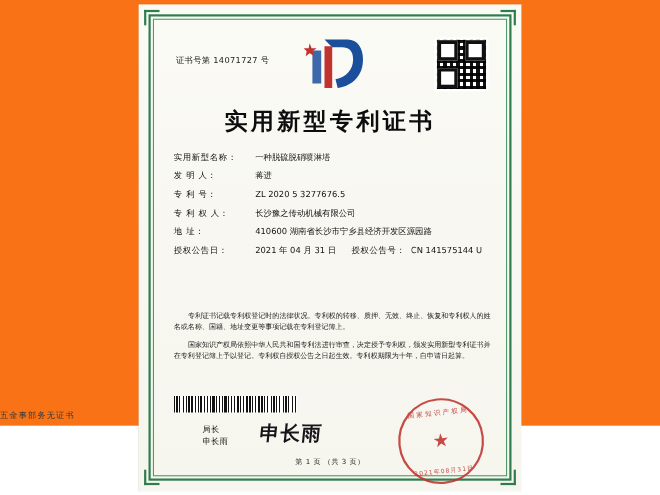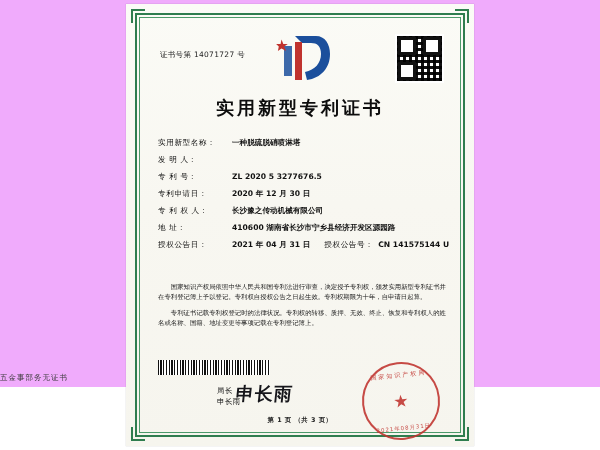--- a/index.html
+++ b/index.html
@@ -12,21 +12,21 @@
     height: 450px;
     overflow: hidden;
     font-family: "DejaVu Sans", sans-serif;
   }
 
   
   .page {
     position: relative;
     width: 600px;
     height: 387px;
-    background: #f0abfc;
+    background: #f97316;
   }
 
   
   .sheet {
     position: absolute;
     left: 126px;
     top: 4px;
     width: 348px;
     height: 442px;
     background: linear-gradient(180deg, #fbfbf6 0%, #f8f7f1 45%, #f6f5ee 100%);
@@ -115,21 +115,21 @@
 
   
   .title {
     position: absolute;
     left: 0;
     right: 0;
     top: 92px;
     text-align: center;
     font-family: "DejaVu Serif", serif;
     font-weight: bold;
-    font-size: 18px;
+    font-size: 21px;
     letter-spacing: 3px;
     color: #0d0d0d;
   }
 
   
   .fields {
     position: absolute;
     left: 32px;
     top: 134px;
     right: 28px;
@@ -146,21 +146,20 @@
   .field-label {
     flex: 0 0 auto;
     letter-spacing: 0.6px;
   }
   .lbl-w1 { width: 74px; }
   .lbl-w2 { width: 54px; }
   .field-value {
     flex: 1 1 auto;
     overflow: hidden;
     text-overflow: clip;
-    font-weight: bold;
   }
   .field-row.dual .field-value { flex: 0 0 auto; margin-right: 14px; }
 
   
   .paras {
     position: absolute;
     left: 32px;
     right: 28px;
     top: 278px;
     font-size: 6.4px;
@@ -185,21 +184,20 @@
 
   
   .sig-label {
     position: absolute;
     left: 58px;
     top: 381px;
     font-size: 7.4px;
     color: #111;
     line-height: 1.5;
     letter-spacing: 0.5px;
-    margin-left: 33px;
   }
   .sig-hand {
     position: absolute;
     left: 110px;
     top: 378px;
     font-family: "DejaVu Serif", serif;
     font-size: 18px;
     font-weight: bold;
     color: #15151a;
     transform: skewX(-6deg);
@@ -249,21 +247,20 @@
   
   .page-no {
     position: absolute;
     left: 0;
     right: 0;
     top: 412px;
     text-align: center;
     font-size: 6.4px;
     color: #222;
     letter-spacing: 0.5px;
-    font-weight: bold;
   }
   .caption {
     position: absolute;
     left: 0;
     right: 0;
     bottom: 4px;
     font-size: 7.5px;
     color: #3a3a3a;
     letter-spacing: 1px;
   }
@@ -299,48 +296,45 @@
 
     <div class="title">实用新型专利证书</div>
 
     <div class="fields">
       <div class="field-row">
         <span class="field-label lbl-w1">实用新型名称：</span>
         <span class="field-value">一种脱硫脱硝喷淋塔</span>
       </div>
       <div class="field-row">
         <span class="field-label lbl-w1">发 明 人：</span>
+        <span class="field-value">蒋进</span>
       </div>
       <div class="field-row">
         <span class="field-label lbl-w1">专 利 号：</span>
         <span class="field-value">ZL 2020 5 3277676.5</span>
-      </div>
-      <div class="field-row">
-        <span class="field-label lbl-w1">专利申请日：</span>
-        <span class="field-value">2020 年 12 月 30 日</span>
       </div>
       <div class="field-row">
         <span class="field-label lbl-w1">专 利 权 人：</span>
         <span class="field-value">长沙豫之传动机械有限公司</span>
       </div>
       <div class="field-row">
         <span class="field-label lbl-w1">地 址：</span>
         <span class="field-value">410600 湖南省长沙市宁乡县经济开发区源园路</span>
       </div>
       <div class="field-row dual">
         <span class="field-label lbl-w1">授权公告日：</span>
         <span class="field-value">2021 年 04 月 31 日</span>
         <span class="field-label lbl-w2">授权公告号：</span>
         <span class="field-value">CN 141575144 U</span>
       </div>
     </div>
 
     <div class="paras">
+      <p class="para">专利证书记载专利权登记时的法律状况。专利权的转移、质押、无效、终止、恢复和专利权人的姓名或名称、国籍、地址变更等事项记载在专利登记簿上。</p>
       <p class="para">国家知识产权局依照中华人民共和国专利法进行审查，决定授予专利权，颁发实用新型专利证书并在专利登记簿上予以登记。专利权自授权公告之日起生效。专利权期限为十年，自申请日起算。</p>
-      <p class="para">专利证书记载专利权登记时的法律状况。专利权的转移、质押、无效、终止、恢复和专利权人的姓名或名称、国籍、地址变更等事项记载在专利登记簿上。</p>
     </div>
 
     <div class="barcode"></div>
 
     <div class="sig-label">
       <div>局长</div>
       <div>申长雨</div>
     </div>
     <div class="sig-hand">申长雨</div>
 

